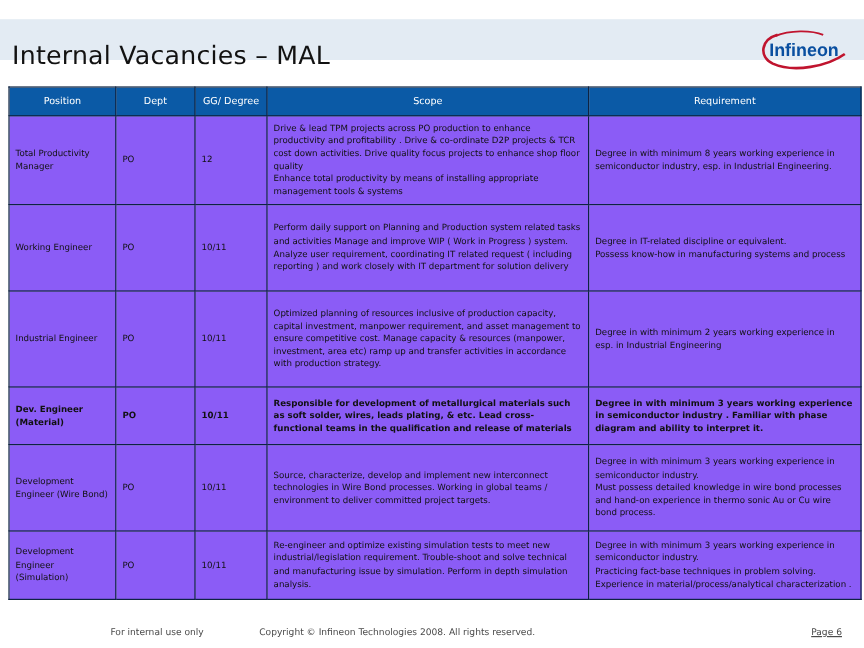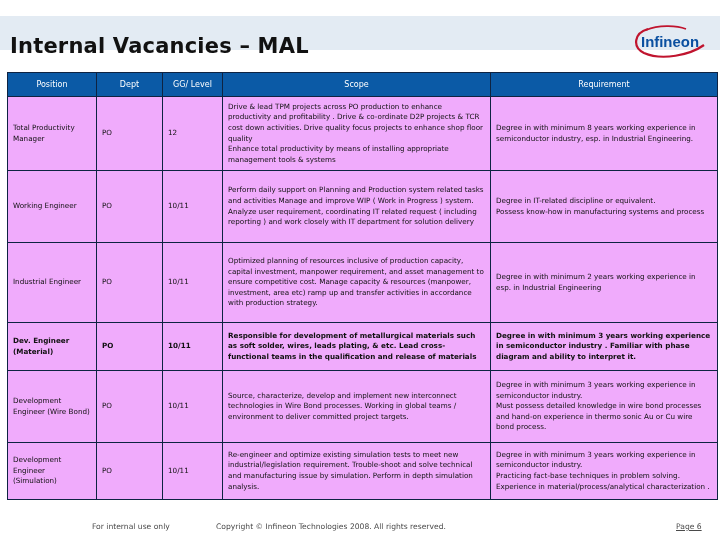--- a/index.html
+++ b/index.html
@@ -1,26 +1,26 @@
 <!DOCTYPE html>
 <html><head>
 <meta charset="utf-8">
 <style>
   html, body { margin:0; padding:0; }
   body { width:720px; height:540px; background:#ffffff; position:relative; overflow:hidden;
          font-family:"DejaVu Sans", sans-serif; color:#1a1a1a; }
   .top-band { position:absolute; left:0; top:16px; width:720px; height:34px; background:#e3ebf3; }
   .title { position:absolute; left:10px; top:34px; font-size:21px; color:#111; letter-spacing:0.2px;
-           font-family:"DejaVu Sans", sans-serif; font-weight:bold; }
+           font-family:"DejaVu Sans", sans-serif; font-weight:normal; }
   .logo { position:absolute; left:628px; top:23px; width:80px; height:36px;text-align:right; }
   .logo svg { width:80px; height:36px; display:block; }
   table.vac { position:absolute; left:7px; top:72px; width:710px; border-collapse:collapse; table-layout:fixed; }
   table.vac th { background:#0b5aa6; color:#ffffff; font-weight:normal; font-size:8px; height:23px;
                  border:1.5px solid #0e2342; text-align:center; vertical-align:middle; padding:0; }
-  table.vac td { background:#f0abfc; border:1.5px solid #0e2342; font-size:7.2px; line-height:10.6px;
+  table.vac td { background:#8b5cf6; border:1.5px solid #0e2342; font-size:7.2px; line-height:10.6px;
                  vertical-align:middle; padding:0 5px; color:#111; }
   td.c { text-align:left; }
   td.l { text-align:left; }
   td.scope, td.req { padding:0 6px; }
   .footer { position:absolute; top:522px; font-size:7.6px; color:#4a4a4a; }
 </style>
 </head>
 <body>
 
 <div class="top-band"></div>
@@ -39,21 +39,21 @@
     <col style="width:89px">
       <col style="width:66px">
       <col style="width:60px">
       <col style="width:268px">
       <col style="width:227px">
   </colgroup>
   <thead>
     <tr>
       <th>Position</th>
       <th>Dept</th>
-      <th>GG/ Level</th>
+      <th>GG/ Degree</th>
       <th>Scope</th>
       <th>Requirement</th>
     </tr>
   </thead>
   <tbody id="rows">
       <tr style="height: 74px;">
         <td class="l">Total Productivity Manager</td>
         <td class="c">PO</td>
         <td class="c">12</td>
         <td class="l scope">Drive &amp; lead TPM projects across PO production to enhance productivity and profitability . Drive &amp; co-ordinate D2P projects &amp; TCR cost down activities. Drive quality focus projects to enhance shop floor quality<br>Enhance total productivity by means of installing appropriate management tools &amp; systems</td>

